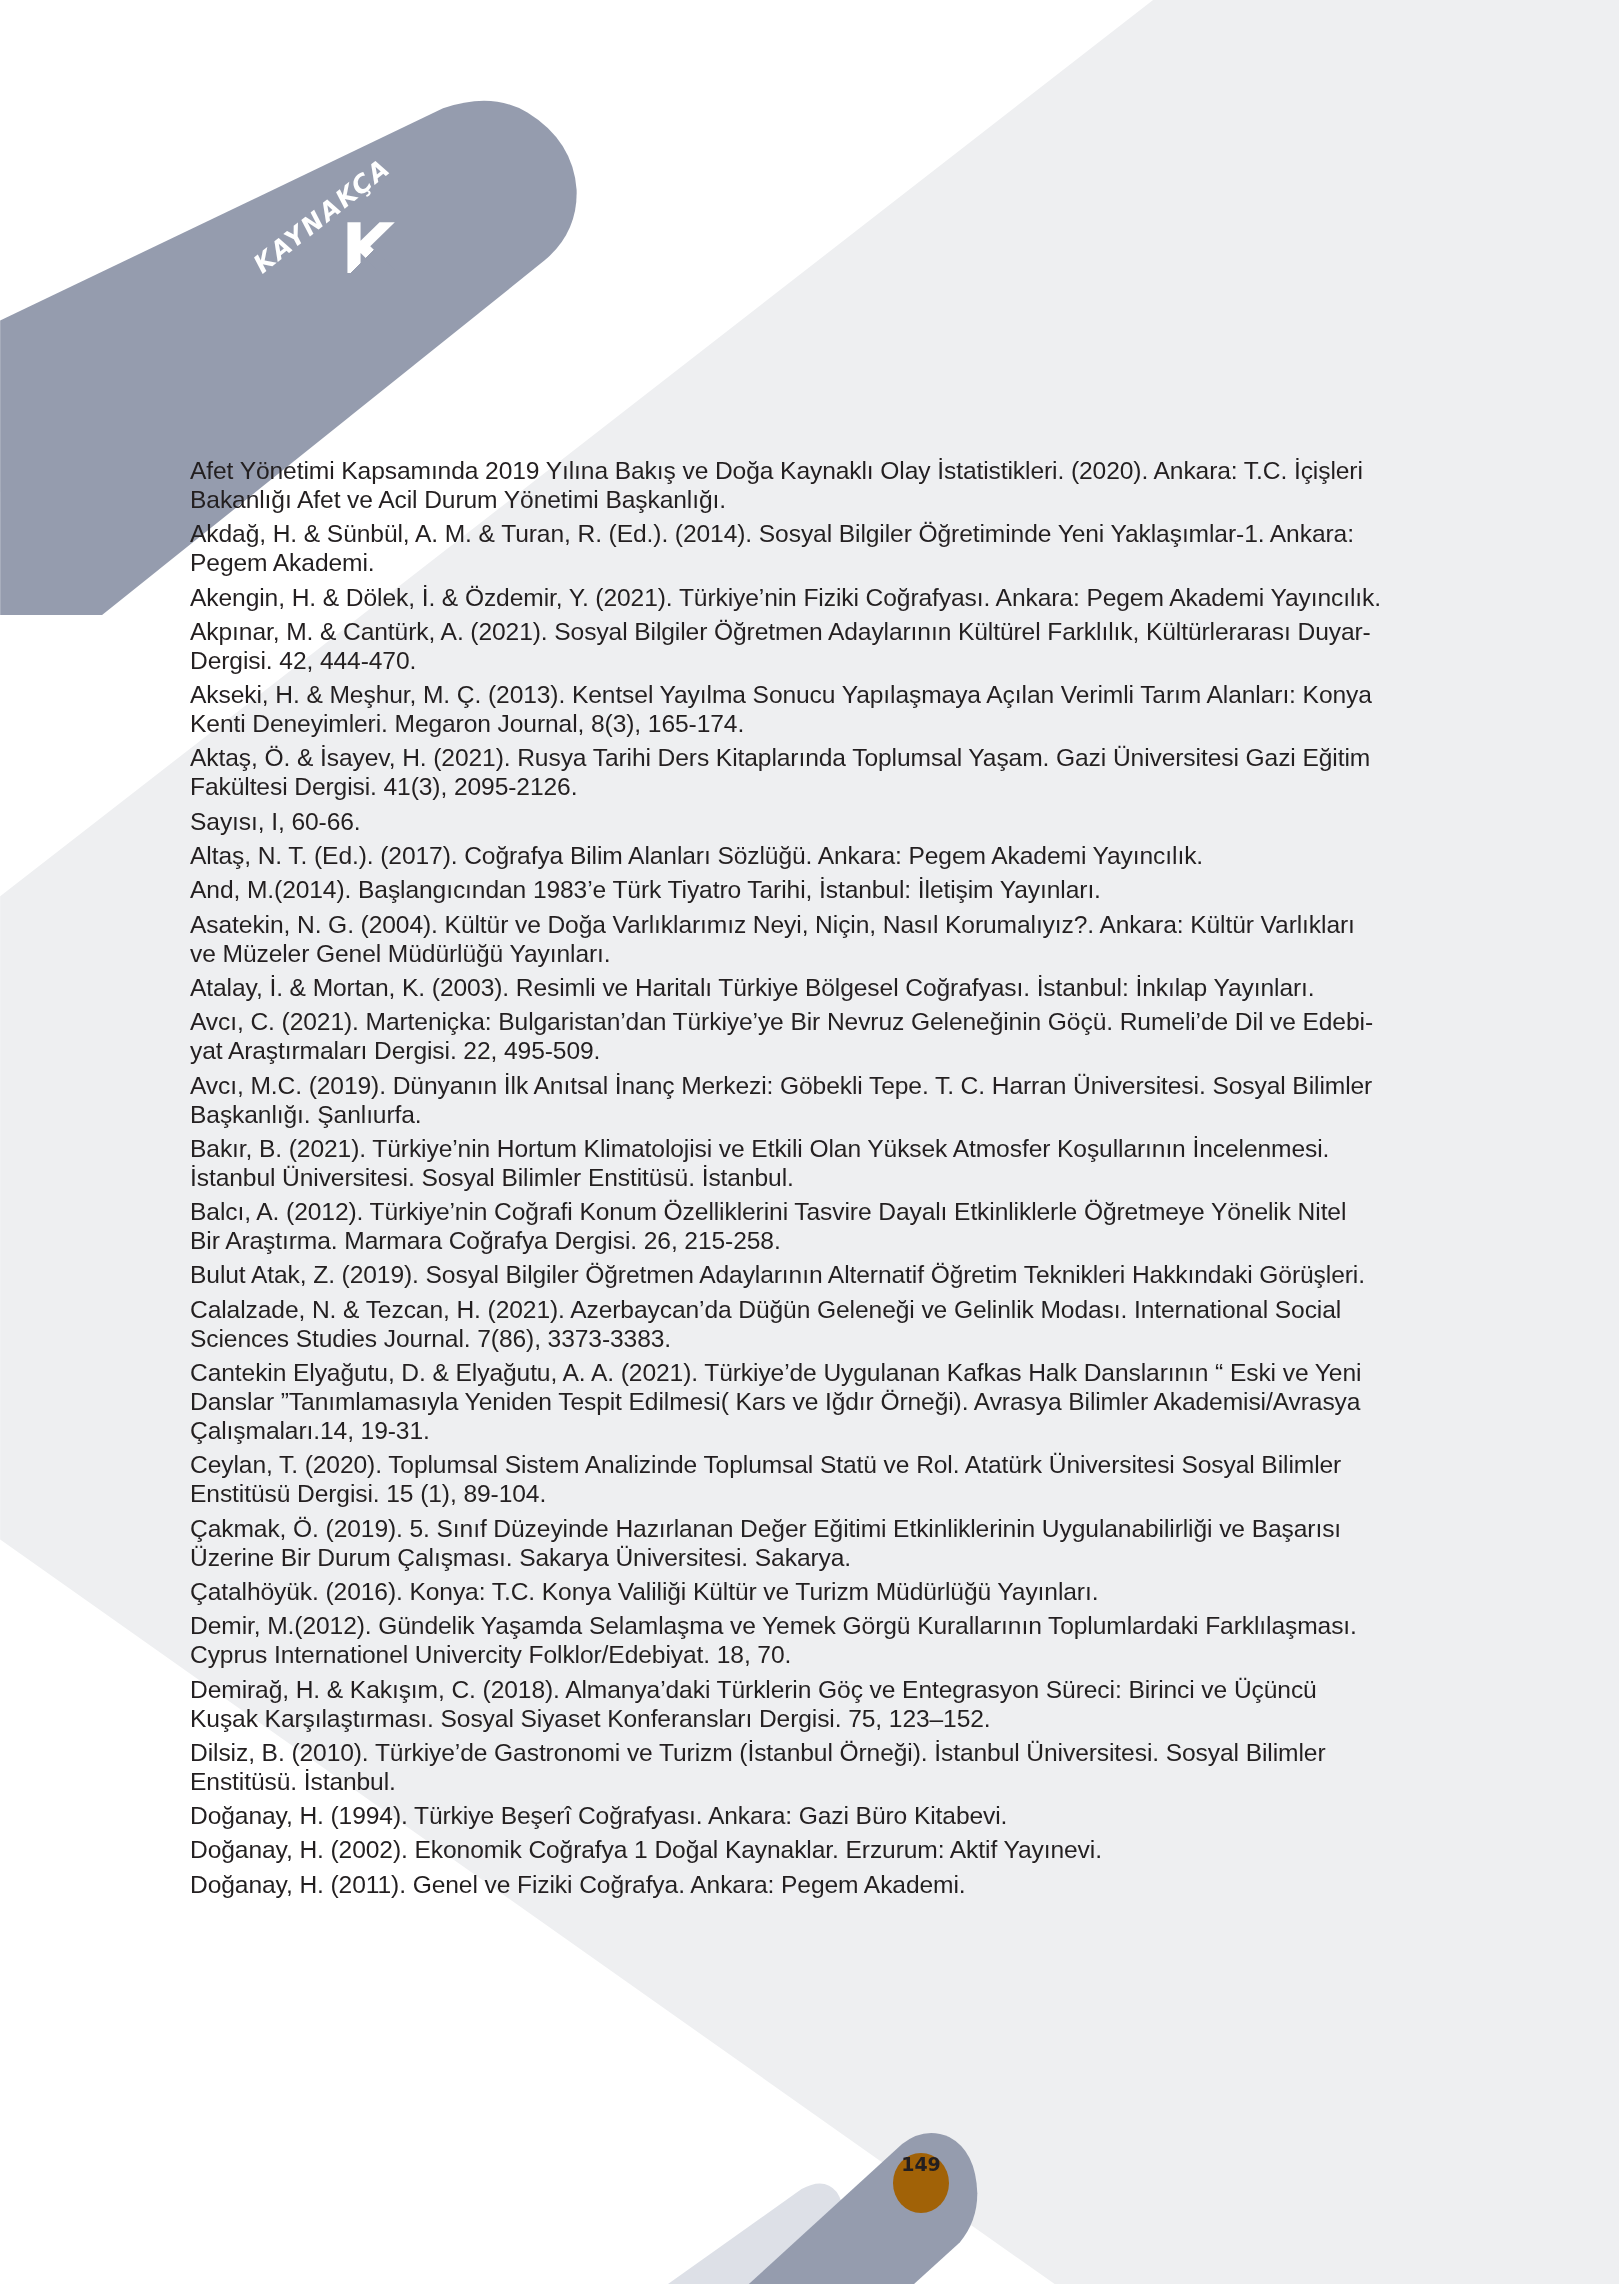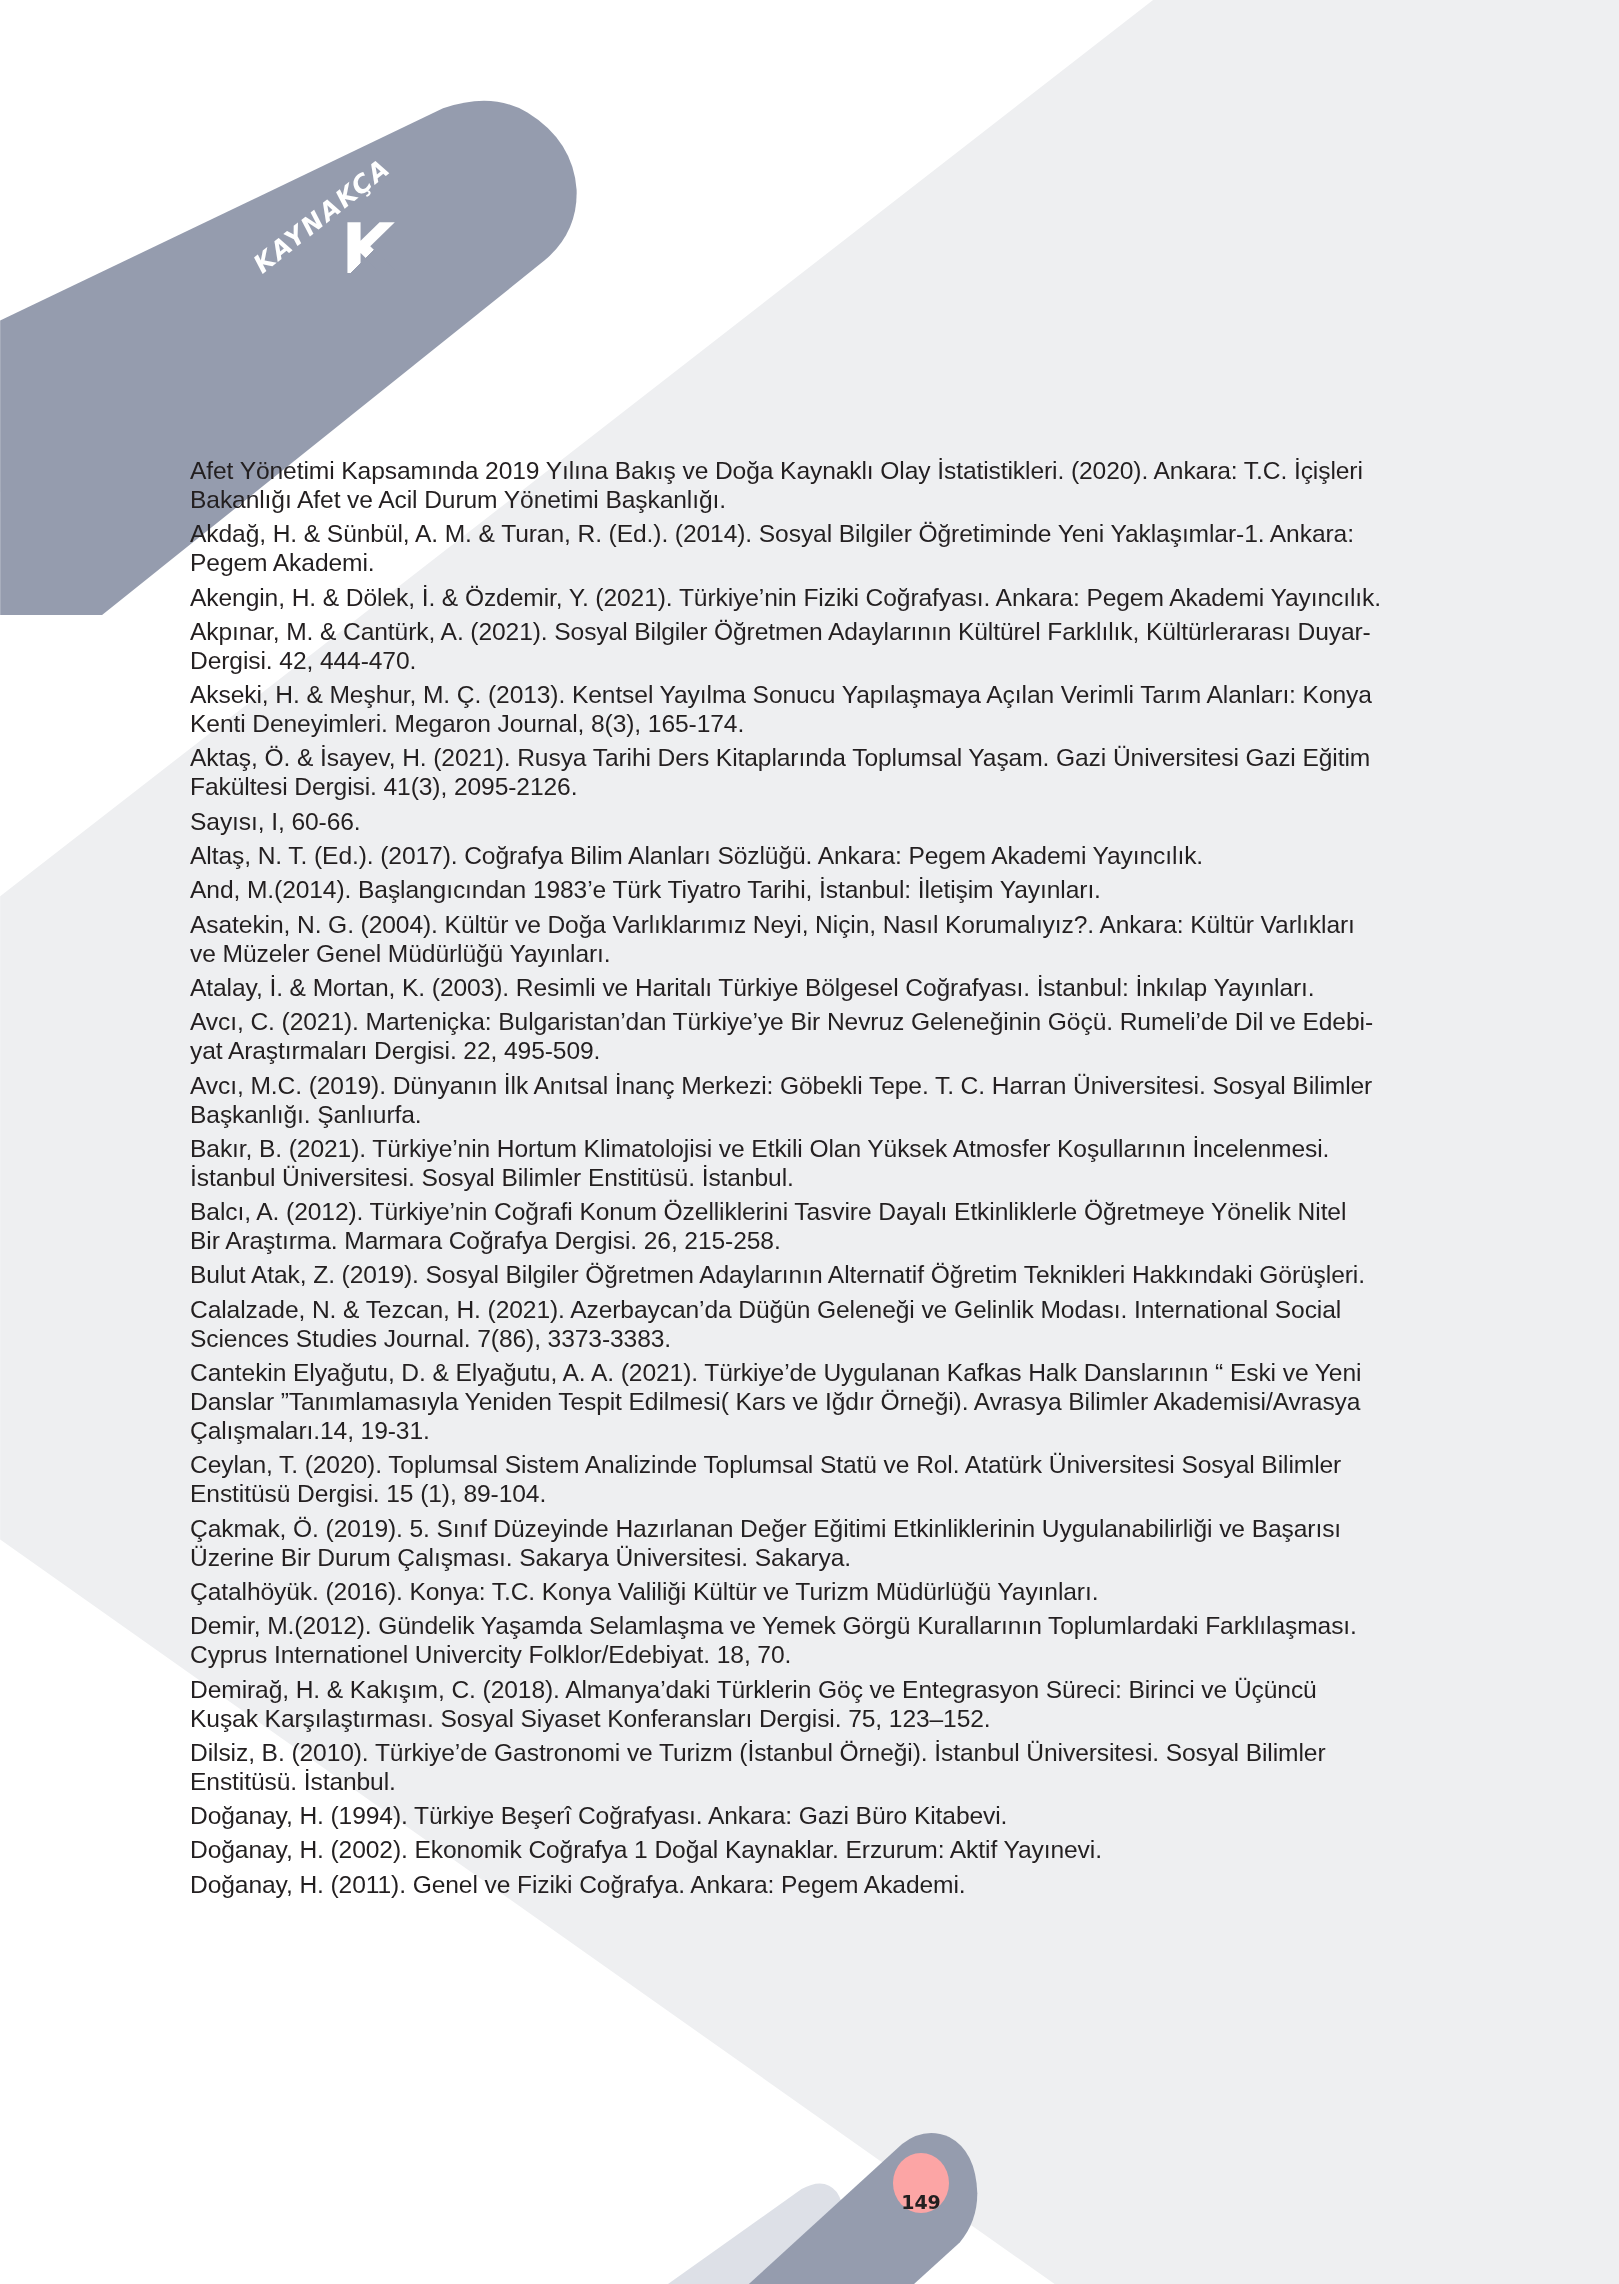--- a/index.html
+++ b/index.html
@@ -29,22 +29,22 @@
     z-index: 3; margin: 12px; padding: 0; list-style: none;
   }
   .ref {
     font-size: 24.6px; line-height: 29px; color: #231f20;
     margin: 0 0 5.3px 0; letter-spacing: -0.1px;
     font-stretch: condensed;
   }
   .ref .line { display: block; white-space: nowrap; }
   .page-number-badge {
     position: absolute; left: 893px; top: 2153px; width: 56px; height: 60px;
-    border-radius: 50%; background: #fca5a5; z-index: 3;
-    display: flex; align-items: flex-end; justify-content: center;
+    border-radius: 50%; background: #a16207; z-index: 3;
+    display: flex; align-items: flex-start; justify-content: center;
   }
   .page-number {
     font-family: "DejaVu Sans", sans-serif; font-weight: bold; font-size: 19px; color: #231f20;
   }
 </style>
 </head>
 <body>
 
 <svg class="bg" viewBox="0 0 2304 3249" xmlns="http://www.w3.org/2000/svg">
 

